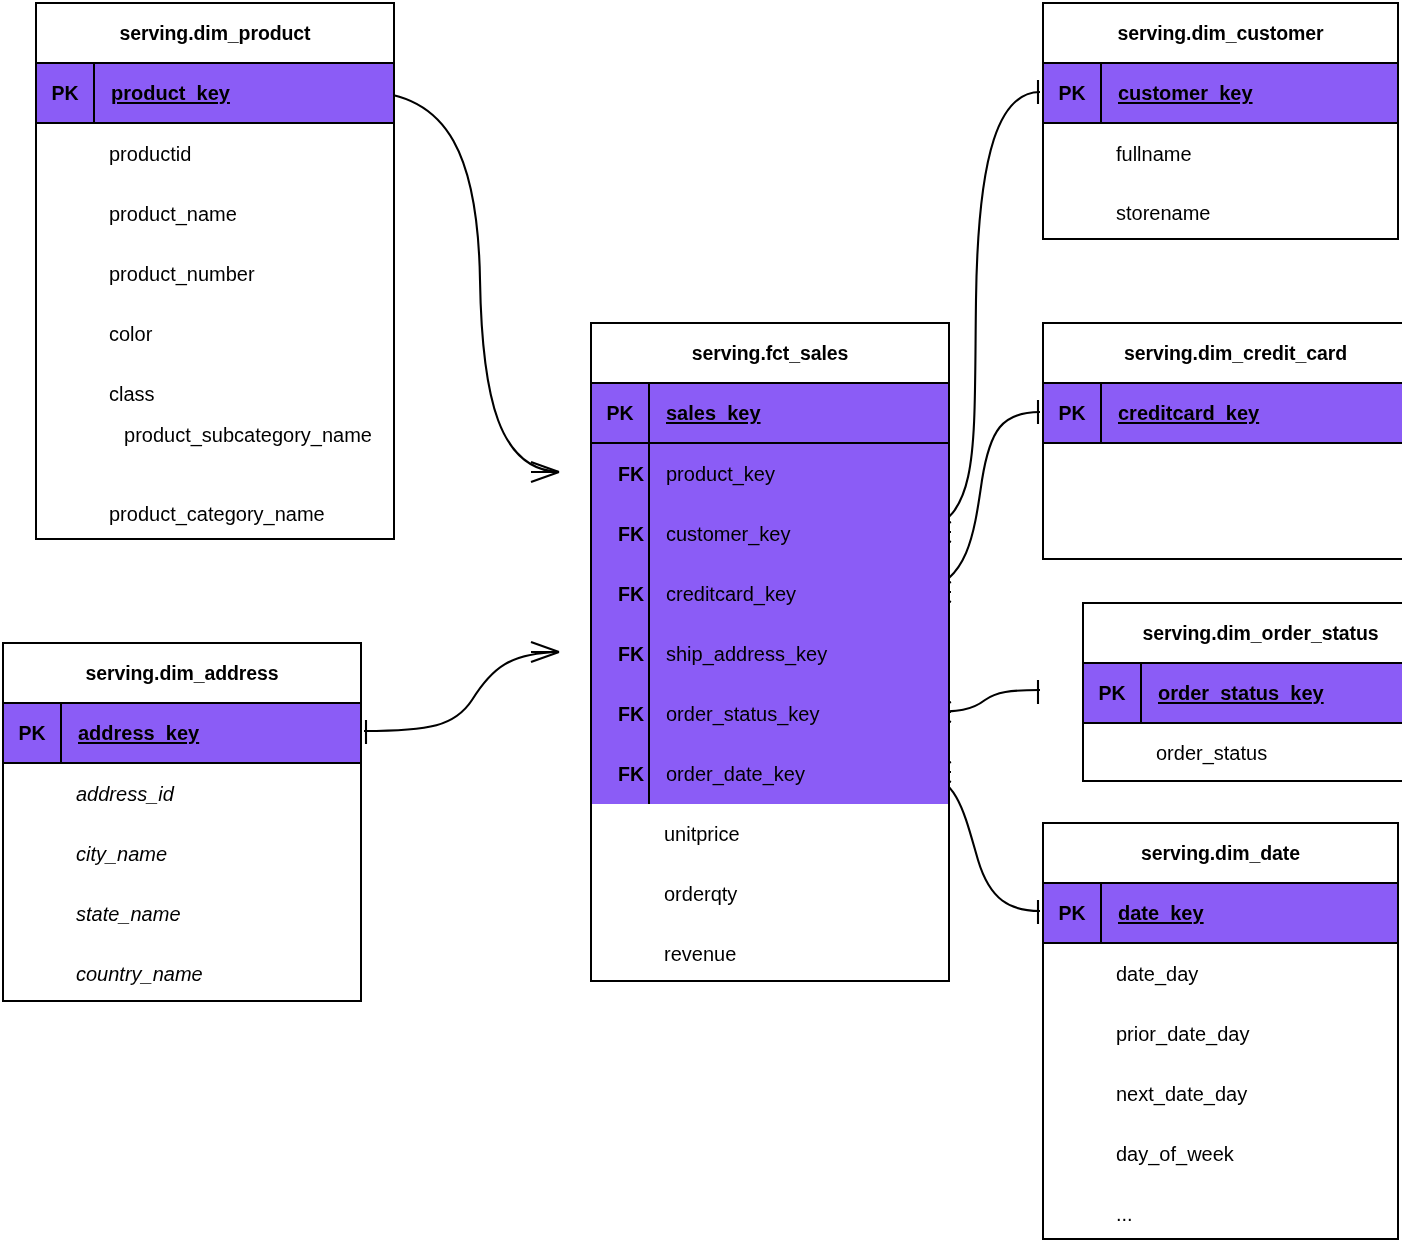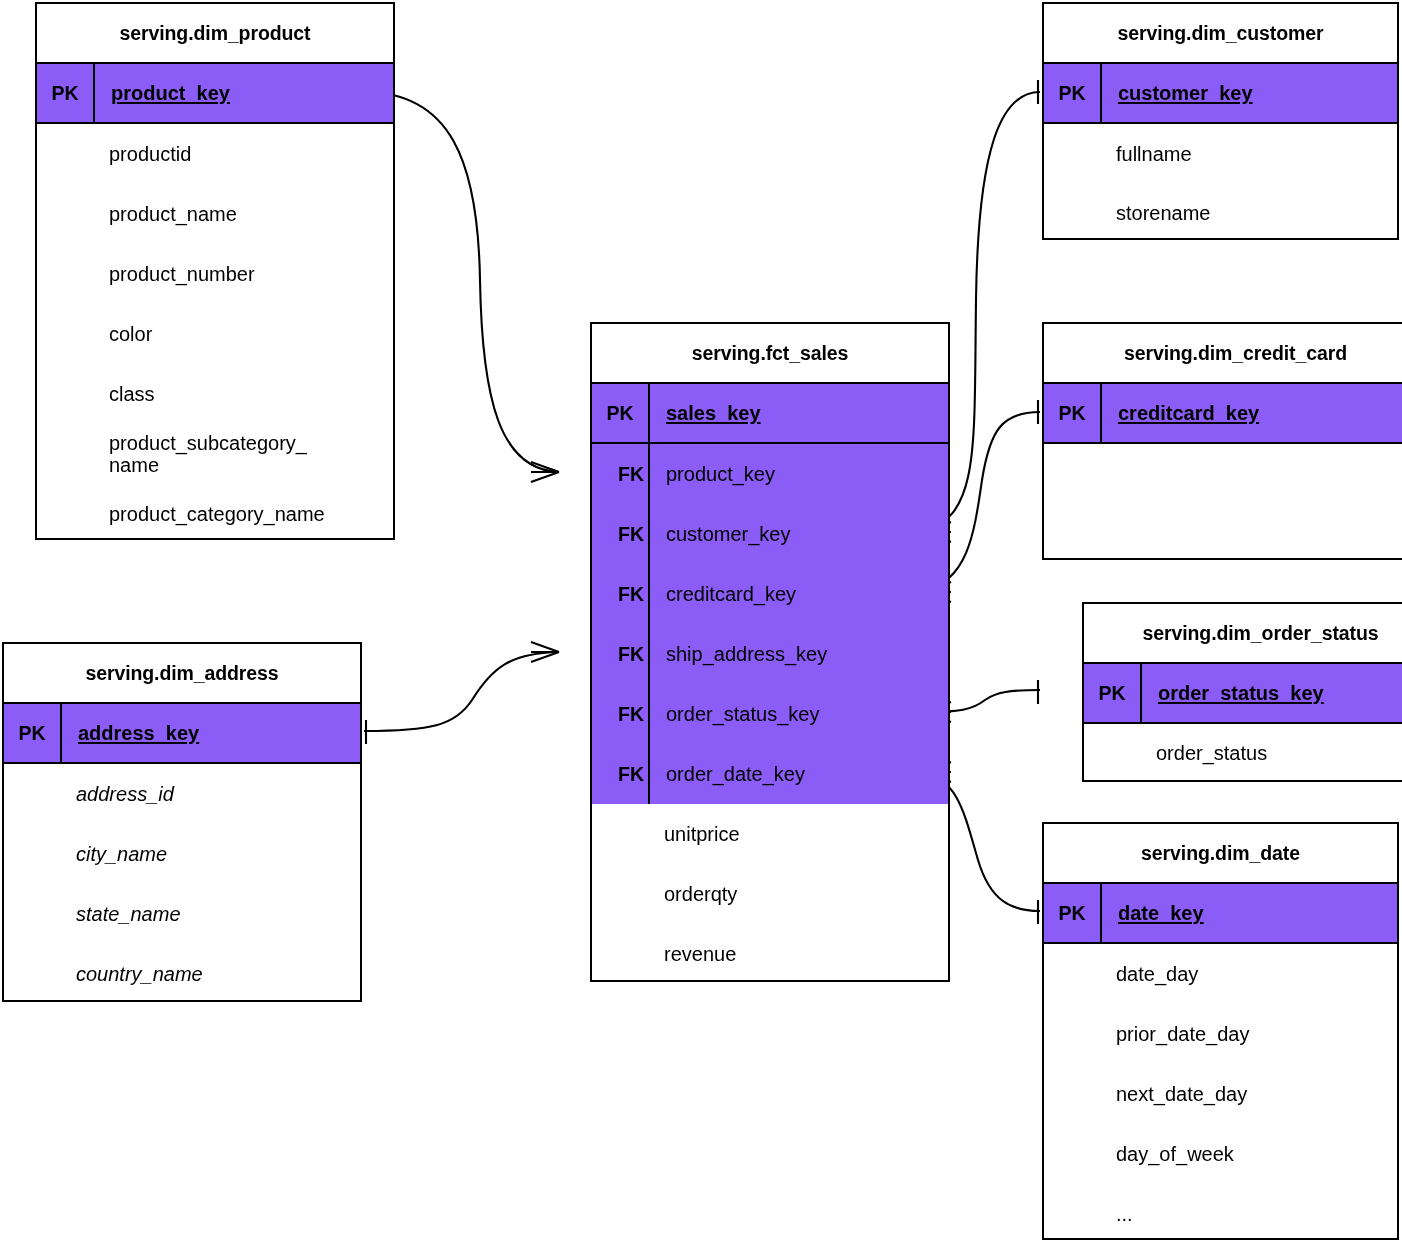--- a/index.html
+++ b/index.html
@@ -143,21 +143,21 @@
   #ent-fct-sales .row.fkrow { height: 60px; }
   #ent-fct-sales .attr { height: 60px; }
   #ent-dim-customer .attr { height: 59px; }
   #ent-dim-credit .attr { height: 59px; }
   #ent-dim-status .attr { height: 58px; }
   #ent-dim-date .attr { height: 60px; }
 
   .two-line span.l1 { display: block; }
   .two-line span.l2 { display: block; }
   .two-line {
-    flex-direction: column;
+    flex-direction: row;
     justify-content: center;
     align-items: flex-start !important;
   }
 </style>
 </head>
 <body>
 
 <div id="canvas">
 
   <svg class="links" viewBox="0 0 1402 1242" width="1402" height="1242">

